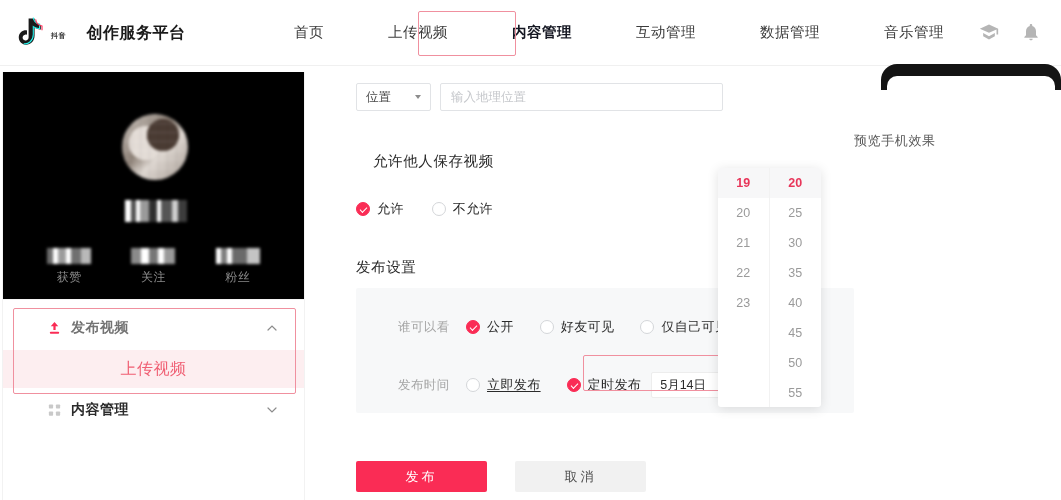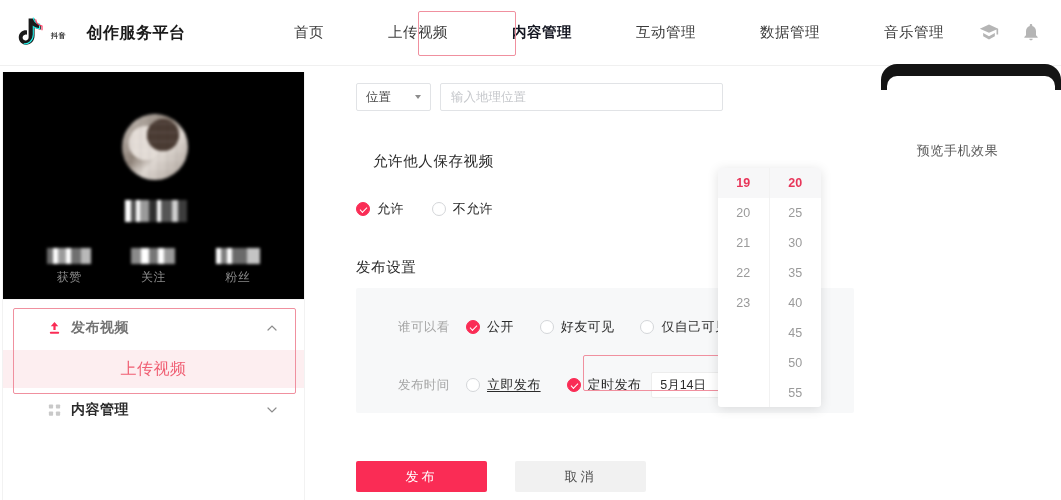--- a/index.html
+++ b/index.html
@@ -237,21 +237,21 @@
   .preview { position:absolute; left:854px; top:66px; width:207px; height:434px; }
   .phone {
     position:absolute; left:27px; top:-2px; width:180px; height:26px;
     background:#141414; border-radius:16px 16px 0 0;
   }
   .phone-inner {
     position:absolute; left:33px; top:10px; width:168px; height:24px;
     background:#fff; border-radius:10px 10px 0 0;
   }
   .preview-label {
-    position:absolute; left:0; top:76px; width:207px; text-align:center;
+    position:absolute; left:0; top:66px; width:207px; 
     font-size:13px; color:#5a5a5a; letter-spacing:0.6px;
   }
 </style>
 </head>
 <body>
 
 <div class="app">
 
   <div class="header">
     <div class="brand">

